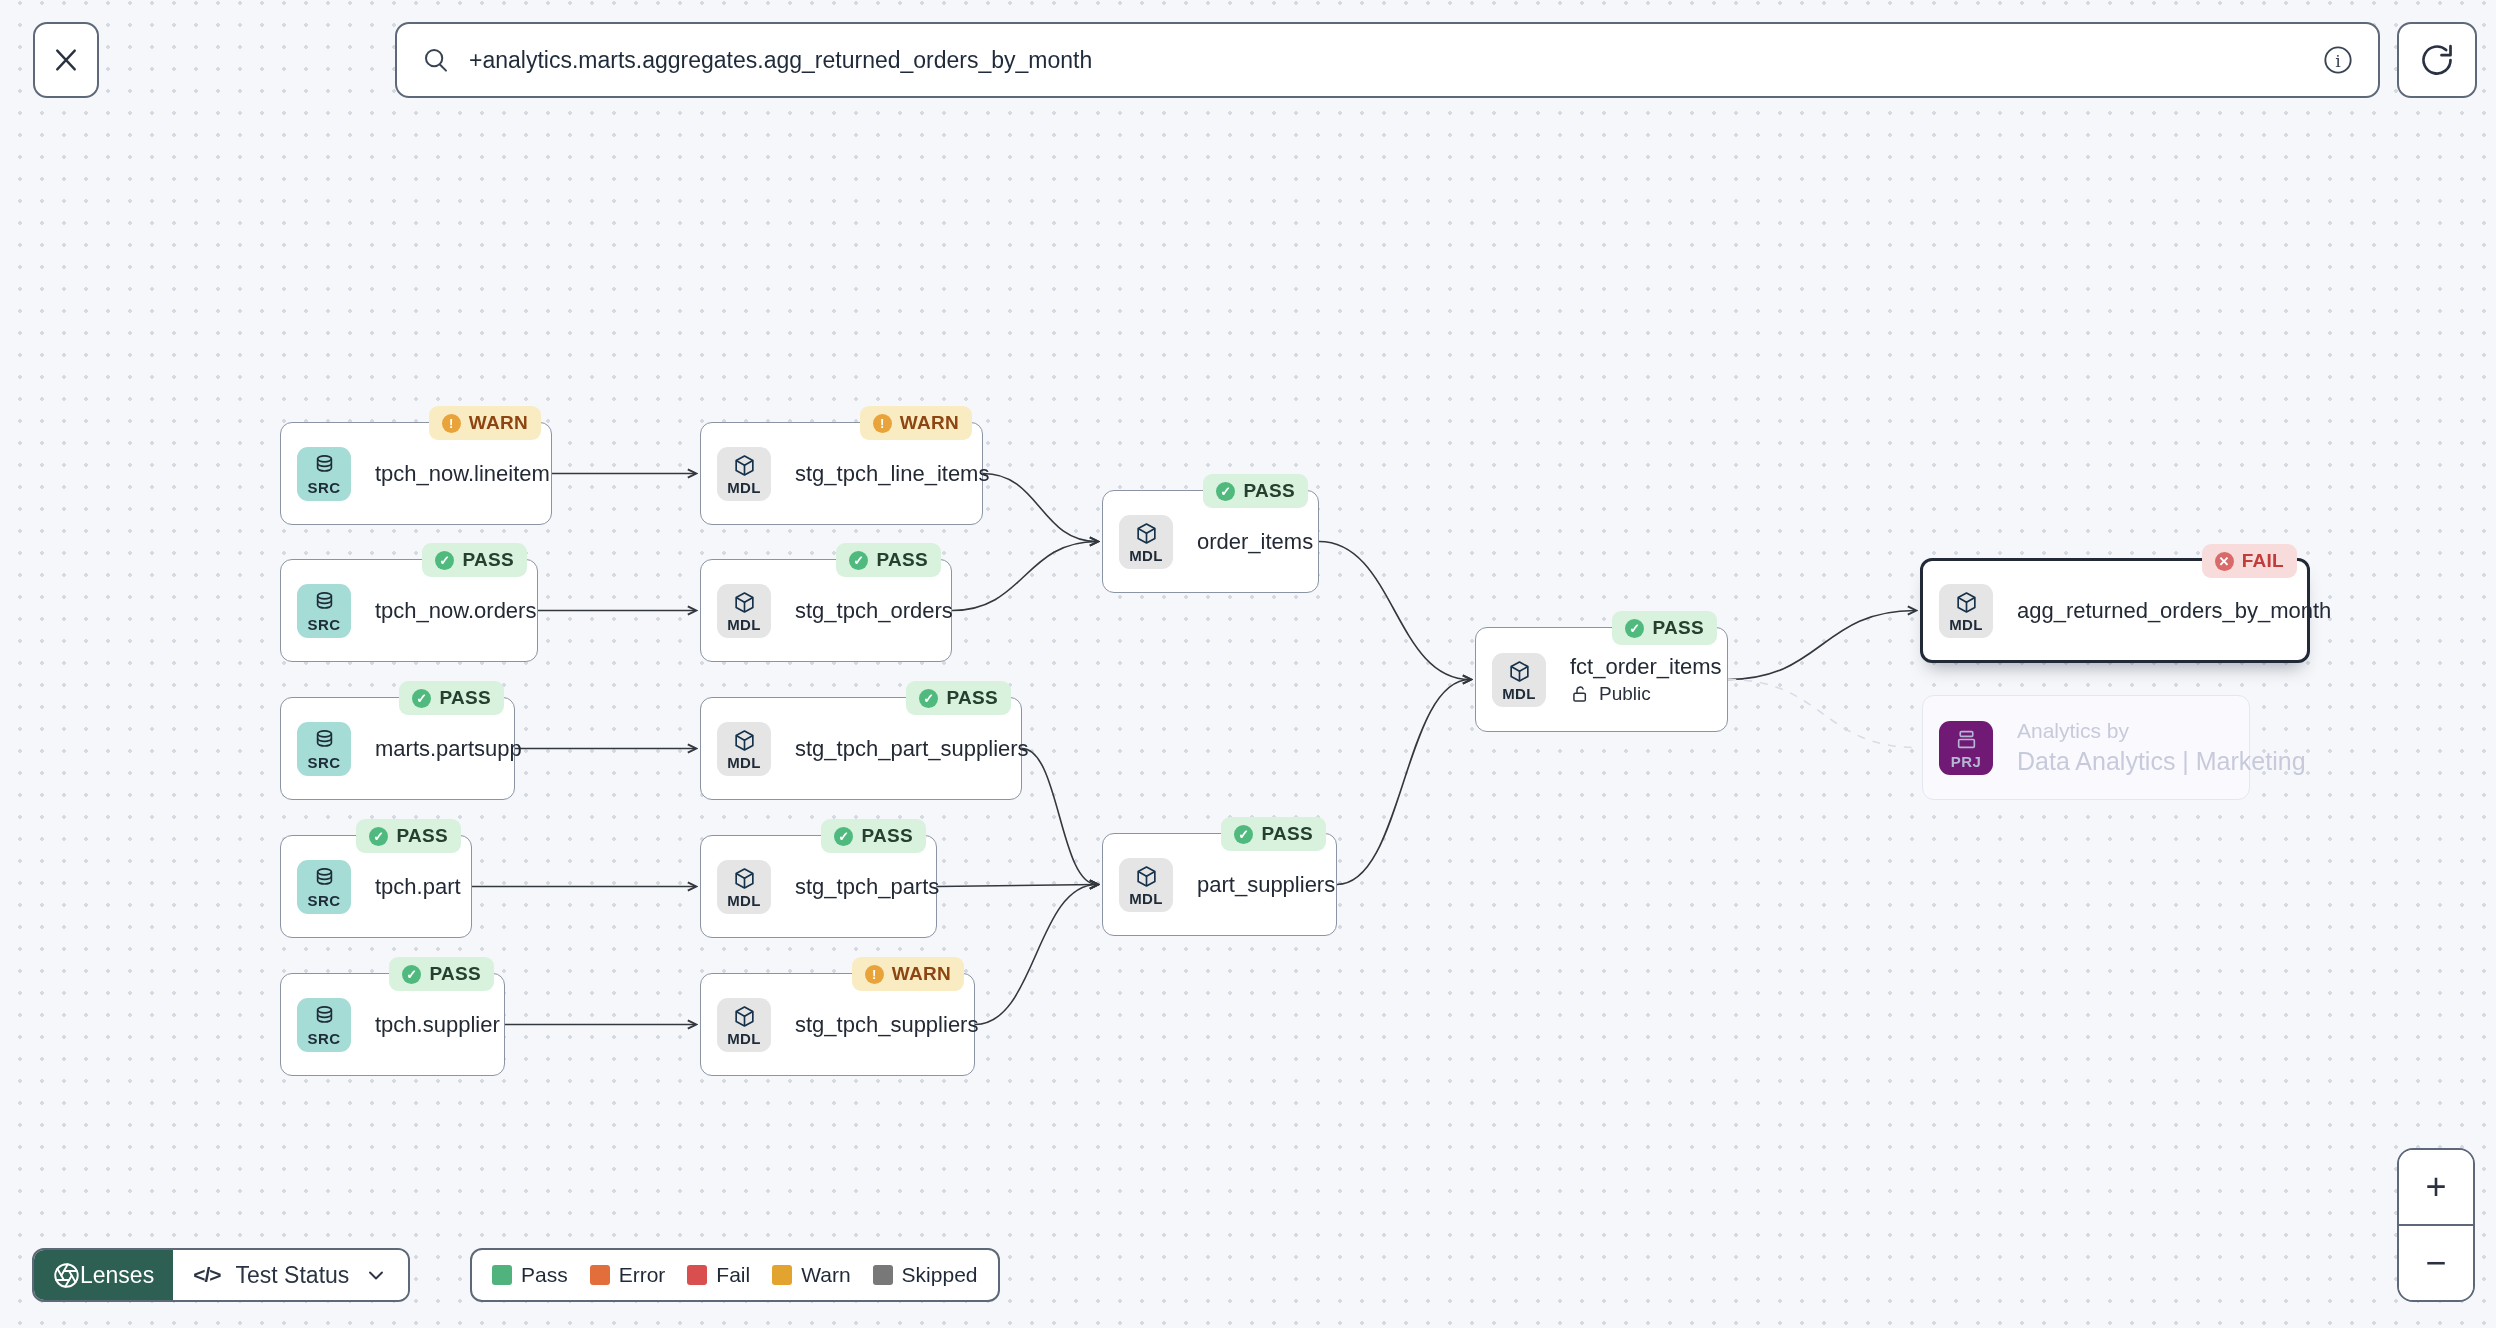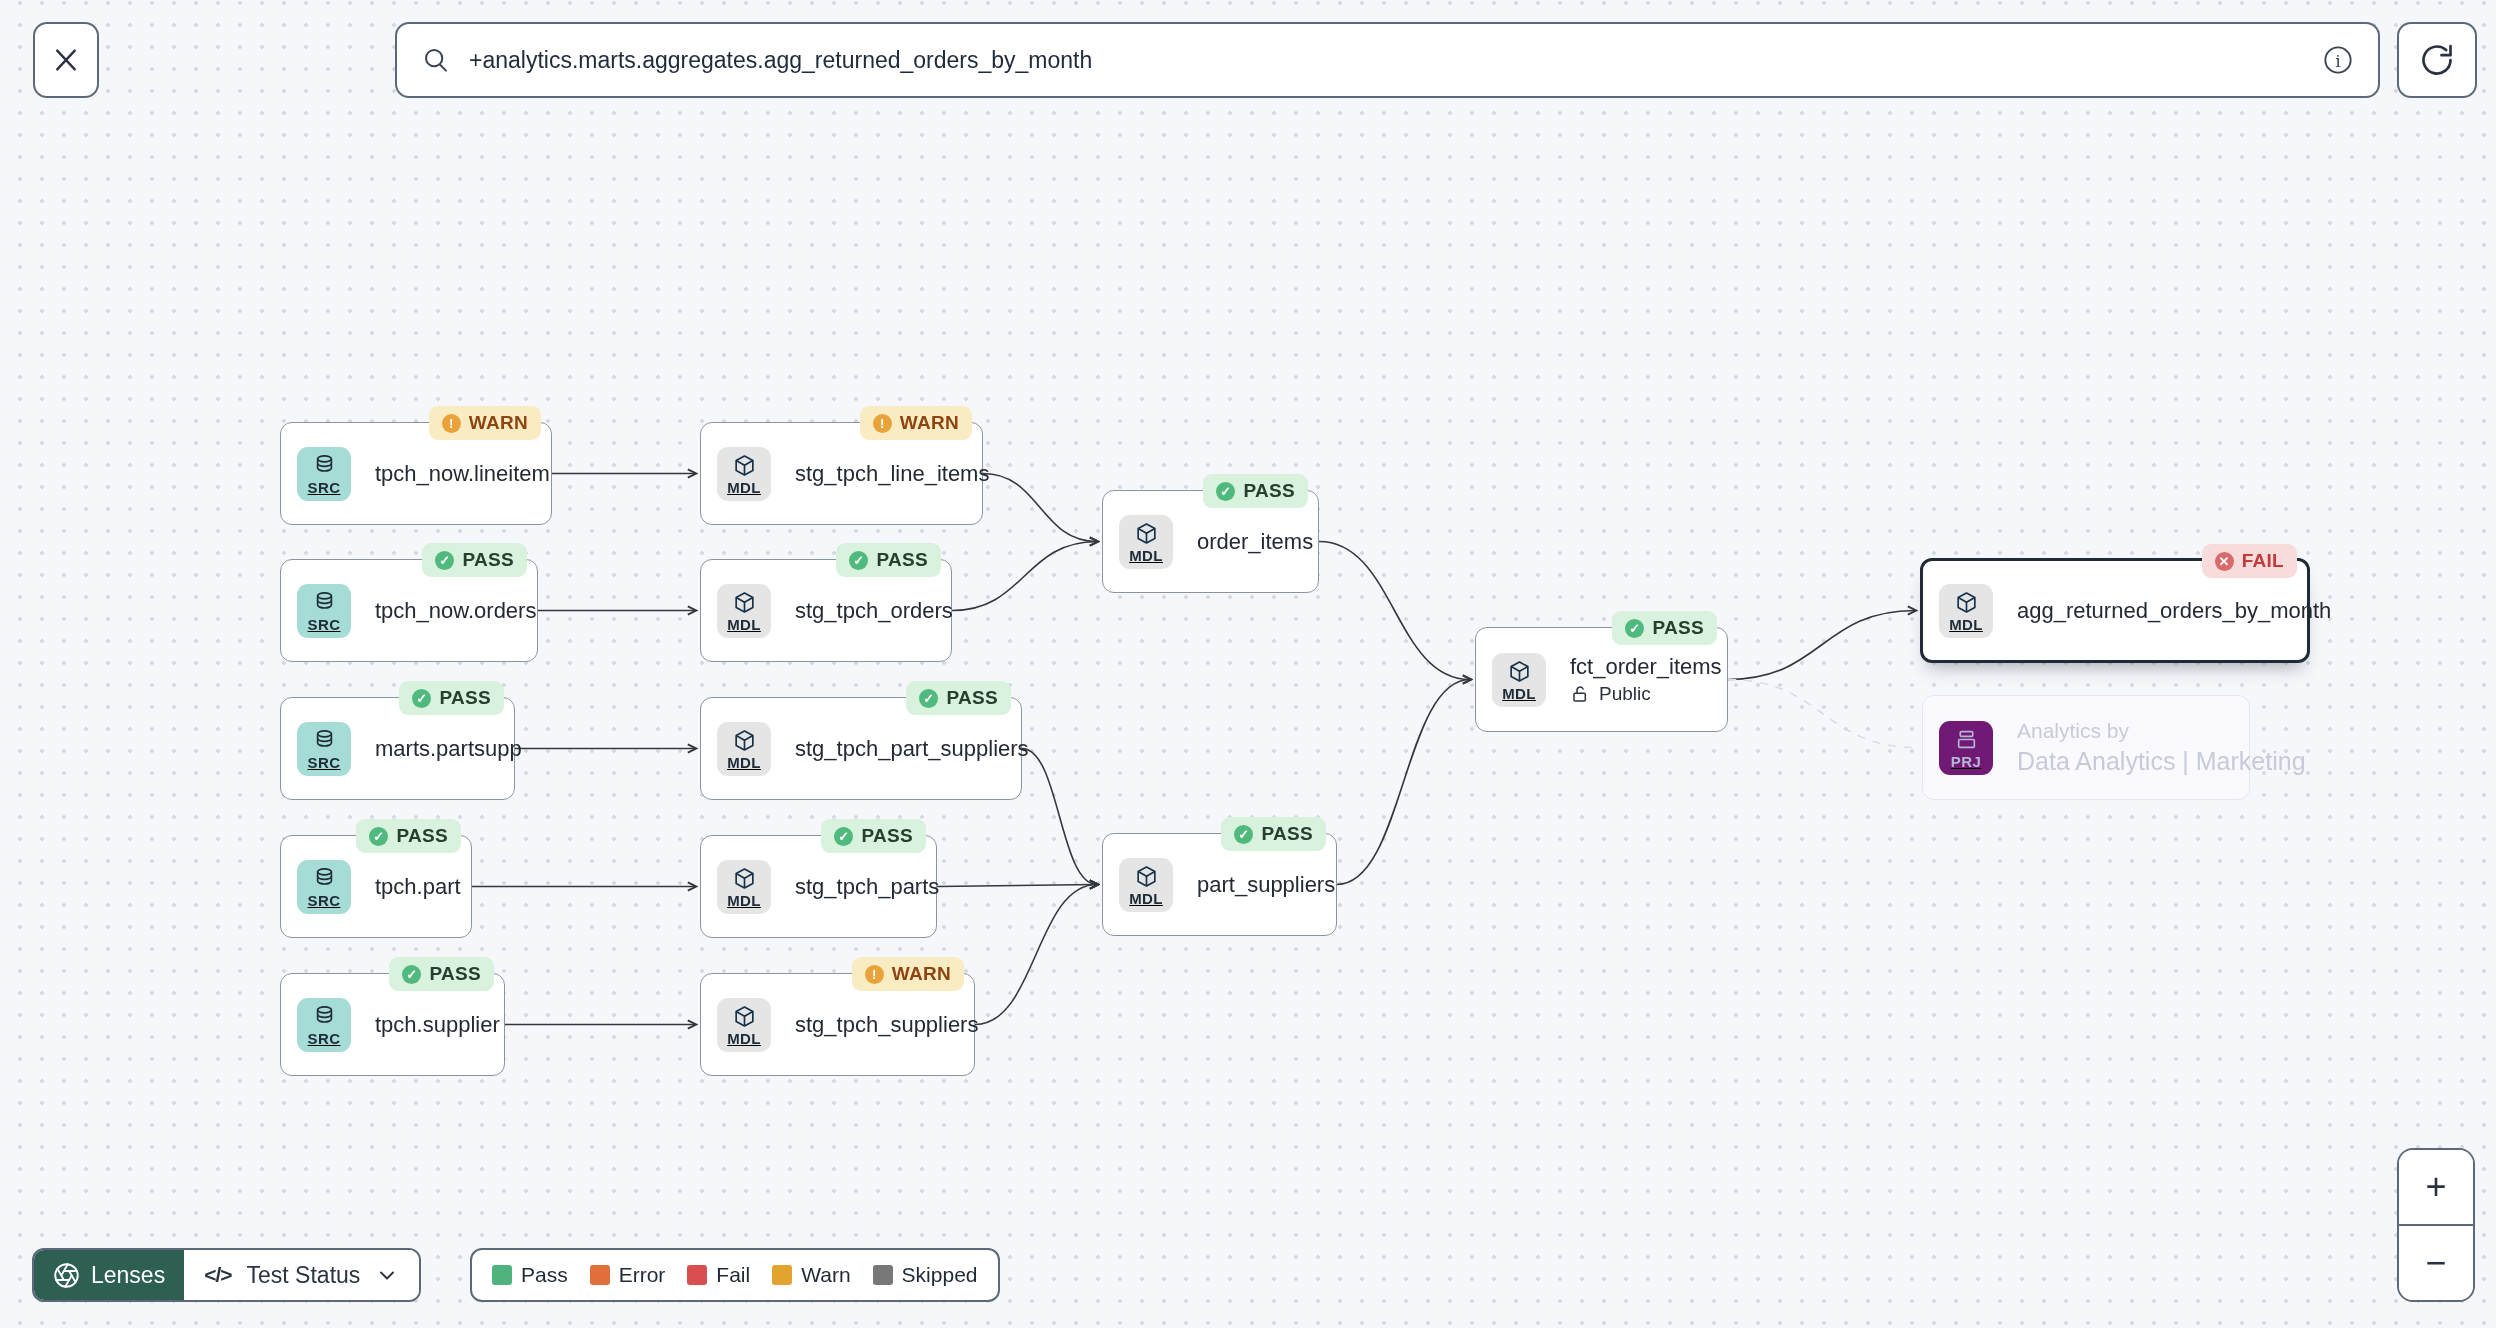--- a/index.html
+++ b/index.html
@@ -22,21 +22,21 @@
   #nodes{position:absolute;left:0;top:0;z-index:2;}
   .node{
     position:absolute;background:#fff;border:1.5px solid #8A94A3;border-radius:12px;
     box-sizing:border-box;display:flex;align-items:center;gap:24px;
     padding:0 14px 0 16px;
   }
   .node.selected{border:3px solid #222A38;box-shadow:0 12px 18px -8px rgba(25,35,55,.35);}
   .node.faded{border-color:#E4E6F1;background:#FAFAFE;box-shadow:none;}
   .chip{
     width:54px;height:54px;border-radius:11px;flex:none;
-    display:flex;flex-direction:column;align-items:center;justify-content:center;text-decoration:underline;
+    display:flex;flex-direction:column;align-items:center;justify-content:center;
   }
   .chip svg{display:block;}
   .chip .cl{font-size:15px;font-weight:600;letter-spacing:.4px;color:#1E2B38;line-height:1;margin-top:2px;}
   .chip.SRC{background:#A5DCD6;}
   .chip.MDL{background:#e5e5e5;}
   .chip.PRJ{background:#701a75;}
   .chip.PRJ .cl{color:#B4B6D4;}
   .node-text{display:flex;flex-direction:column;justify-content:center;gap:4px;min-width:0;}
   .node-title{font-size:22px;color:#232A35;white-space:nowrap;line-height:1.15;}
   .node-sub{font-size:19px;color:#2A313C;display:flex;align-items:center;gap:8px;white-space:nowrap;}
@@ -73,21 +73,21 @@
     font-family:inherit;font-size:23px;color:#1F2A3A;
   }
   .tb-refresh{left:2397px;width:80px;justify-content:center;}
   
   .lenses-group{
     position:absolute;left:32px;top:1248px;height:54px;z-index:5;
     display:flex;align-items:stretch;border:2px solid #5D6878;border-radius:12px;
     overflow:hidden;background:#fff;box-sizing:border-box;
   }
   .lenses-btn{
-    background:#2E5F53;color:#fff;border:none;display:flex;align-items:center;gap:11px;
+    background:#2E5F53;color:#fff;border:none;display:flex;align-items:center;
     padding:0 19px;font-size:23px;font-family:inherit;cursor:pointer;
   }
   .lens-select{
     background:#fff;border:none;display:flex;align-items:center;gap:15px;
     padding:0 20px;font-size:23px;color:#2A3442;font-family:inherit;cursor:pointer;
   }
   .lens-code{font-size:21px;font-weight:600;letter-spacing:-1px;color:#2A3442;}
   .legend{
     position:absolute;left:470px;top:1248px;height:54px;z-index:5;box-sizing:border-box;
     background:#fff;border:2px solid #5D6878;border-radius:12px;

